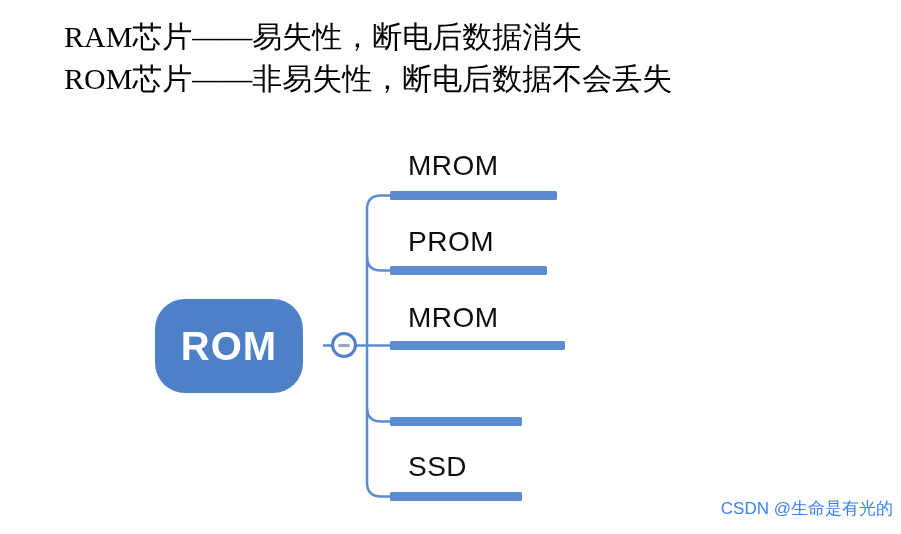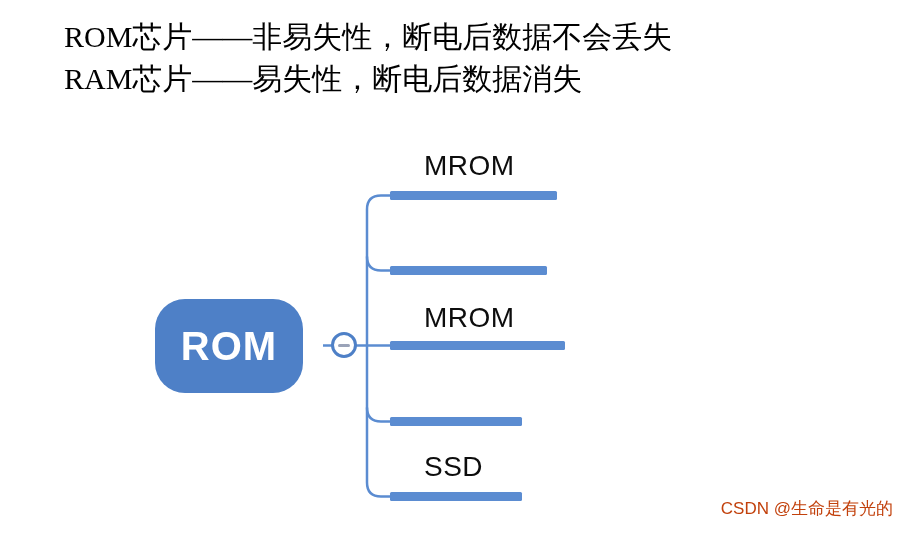--- a/index.html
+++ b/index.html
@@ -46,21 +46,21 @@
     border-radius:50%;
     display:flex;align-items:center;justify-content:center;
     cursor:pointer;
   }
   .minus{
     width:12px;height:3px;
     background:#9AA3B8;border-radius:1.5px;
   }
 
   .blabel{
-    position:absolute;left:424px;
+    position:absolute;left:408px;
     font-size:28px;font-weight:500;color:#0d0d0d;
     letter-spacing:0.5px;white-space:nowrap;
     cursor:pointer;
   }
   #lb1{top:150px}
   #lb2{top:226px}
   #lb3{top:302px}
   #lb4{top:374px}
   #lb5{top:451px}
 
@@ -70,33 +70,33 @@
   }
   #br1{top:191px;width:167px}
   #br2{top:266px;width:157px}
   #br3{top:341px;width:175px}
   #br4{top:417px;width:132px}
   #br5{top:492px;width:132px}
 
   
   .watermark{
     position:absolute;right:8px;bottom:14px;
-    font-size:17px;color:#c2410c;
+    font-size:17px;color:#3b82f6;
     text-shadow:0 1px 0 #ffffff;
     white-space:nowrap;
   }
 </style>
 </head>
 <body>
 
 <div class="screen">
 
   <div class="header">
+    <div>RAM芯片——易失性，断电后数据消失</div>
     <div>ROM芯片——非易失性，断电后数据不会丢失</div>
-    <div>RAM芯片——易失性，断电后数据消失</div>
   </div>
 
   <div class="mindmap">
 
     <svg class="connectors" width="901" height="534" viewBox="0 0 901 534">
       <g fill="none" stroke="#5B8CD1" stroke-width="2.5">
 
         <path d="M392 195.5 H381 Q367 195.5 367 209.5 V482.5 Q367 496.5 381 496.5 H392"></path>
 
         <path d="M392 270.5 H381 Q367 270.5 367 256.5"></path>
@@ -113,20 +113,21 @@
       <span>ROM</span>
     </div>
 
     <div class="collapse-btn">
       <span class="minus"></span>
     </div>
 
     <div class="blabel" id="lb1">MROM</div>
     <div class="bbar" id="br1"></div>
 
+    <div class="blabel" id="lb2">PROM</div>
     <div class="bbar" id="br2"></div>
 
     <div class="blabel" id="lb3">MROM</div>
     <div class="bbar" id="br3"></div>
 
     <div class="bbar" id="br4"></div>
 
     <div class="blabel" id="lb5">SSD</div>
     <div class="bbar" id="br5"></div>
 

